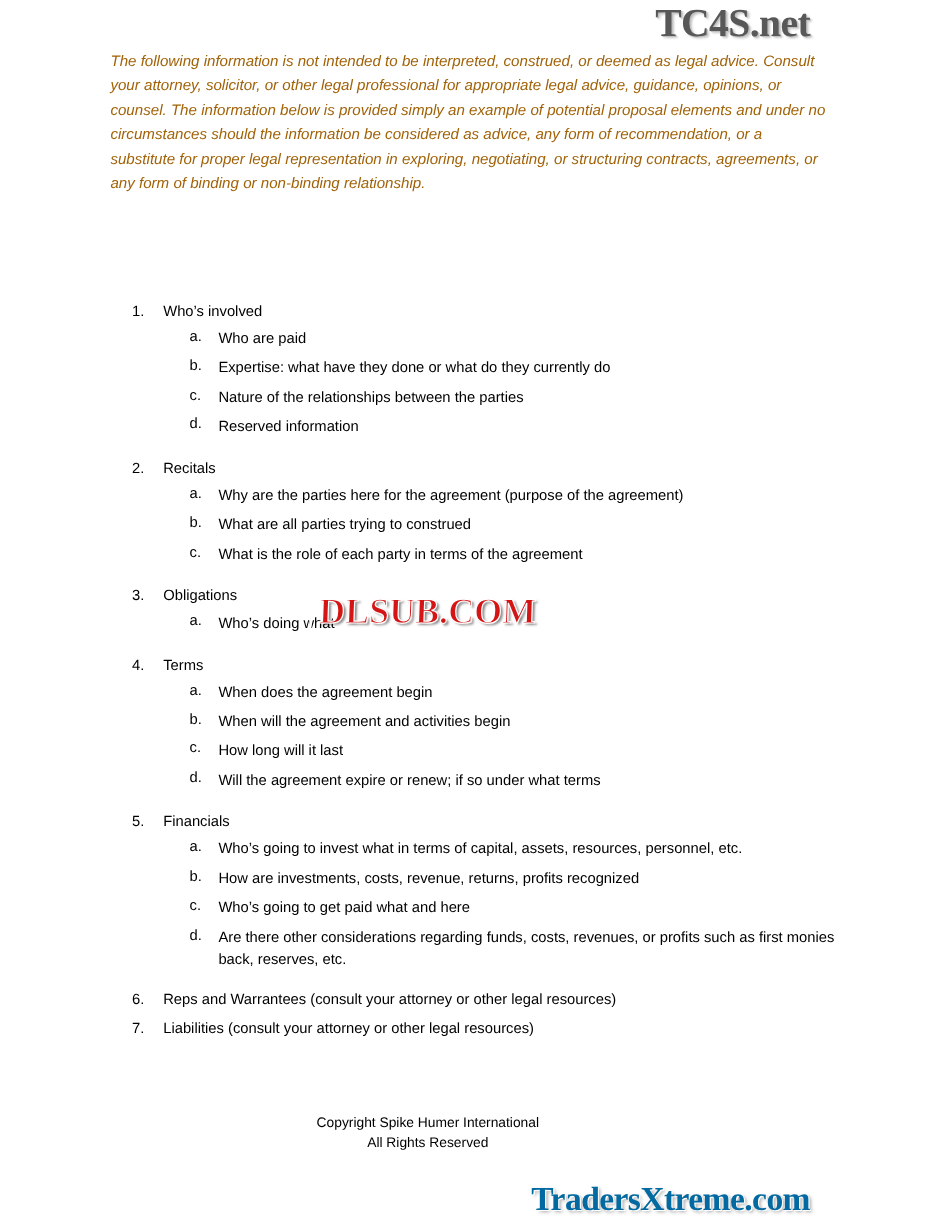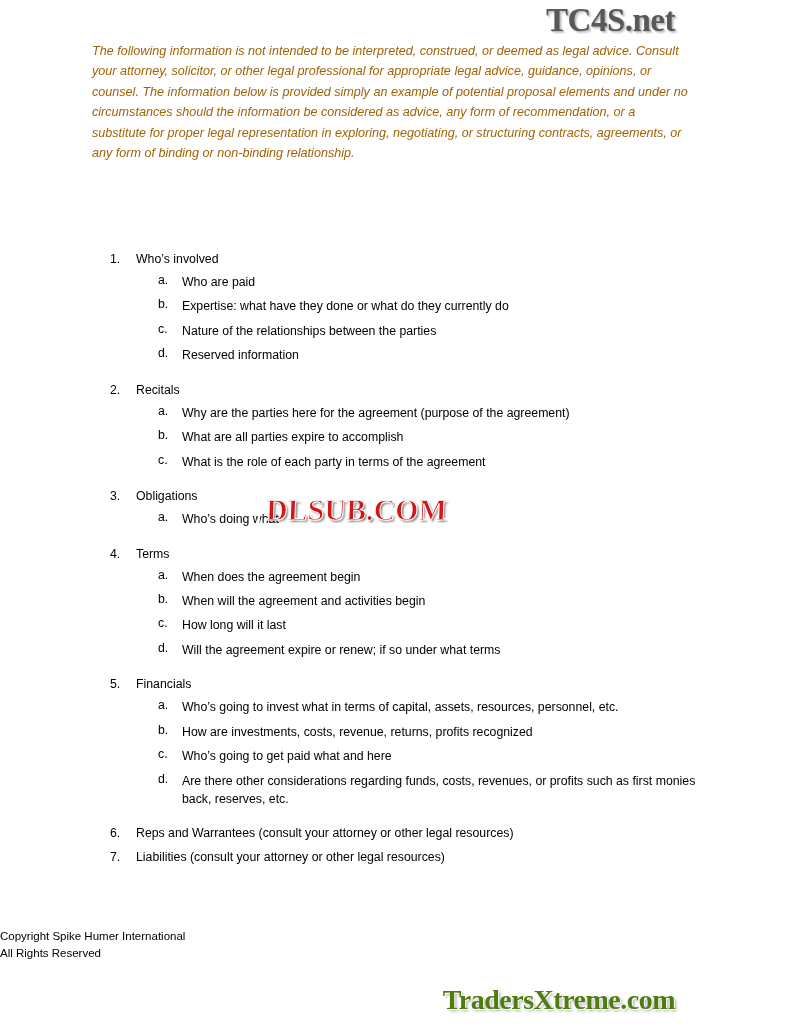--- a/index.html
+++ b/index.html
@@ -34,21 +34,21 @@
     text-shadow: 1px 1px 0 #bbbbbb, 2px 2px 2px rgba(0,0,0,0.25);
     opacity: 0.92;
   }
   .wm-traders {
     position: absolute;
     bottom: 8px;
     right: 14px;
     font-family: "Liberation Serif", serif;
     font-weight: bold;
     font-size: 28px;
-    color: #4d7c0f;
+    color: #0369a1;
     letter-spacing: -0.5px;
     text-shadow: 1px 1px 0 #ffffff, 2px 2px 3px rgba(0,0,0,0.35);
   }
   .wm-dlsub {
     position: absolute;
     left: 258px;
     top: 489px;
     font-family: "Liberation Serif", serif;
     font-weight: bold;
     font-size: 30px;
@@ -133,24 +133,25 @@
   .gap-after {
     margin-bottom: 18px;
   }
 
   
   .footer {
     position: absolute;
     left: 0;
     right: 0;
     top: 928px;
-    text-align: left;
+    text-align: center;
     font-size: 11.5px;
     line-height: 1.45;
     color: #000000;
+    padding-left: 24px;
   }
 </style>
 </head>
 <body>
 
 <div class="page">
 
   <div class="wm-tc4s">TC4S.net</div>
 
   <div class="disclaimer">The following information is not intended to be interpreted, construed, or deemed as legal advice. Consult your attorney, solicitor, or other legal professional for appropriate legal advice, guidance, opinions, or counsel.   The information below is provided simply an example of potential proposal elements and under no circumstances should the information be considered as advice, any form of recommendation, or a substitute for proper legal representation in exploring, negotiating, or structuring contracts, agreements, or any form of binding or non-binding relationship.</div>
@@ -186,21 +187,21 @@
           <span class="l1-num">2.</span>
           <span class="l1-text">Recitals</span>
         </div>
         <div class="l2">
           <div class="l2-row">
             <span class="l2-num">a.</span>
             <span class="l2-text">Why are the parties here for the agreement (purpose of the agreement)</span>
           </div>
           <div class="l2-row">
             <span class="l2-num">b.</span>
-            <span class="l2-text">What  are all parties expire to accomplish</span>
+            <span class="l2-text">What  are all parties trying to construed</span>
           </div>
           <div class="l2-row">
             <span class="l2-num">c.</span>
             <span class="l2-text">What is the role of each party in terms of the agreement</span>
           </div>
         </div>
       </div>
       <div class="l1-item gap-after">
         <div class="l1-row">
           <span class="l1-num">3.</span>

